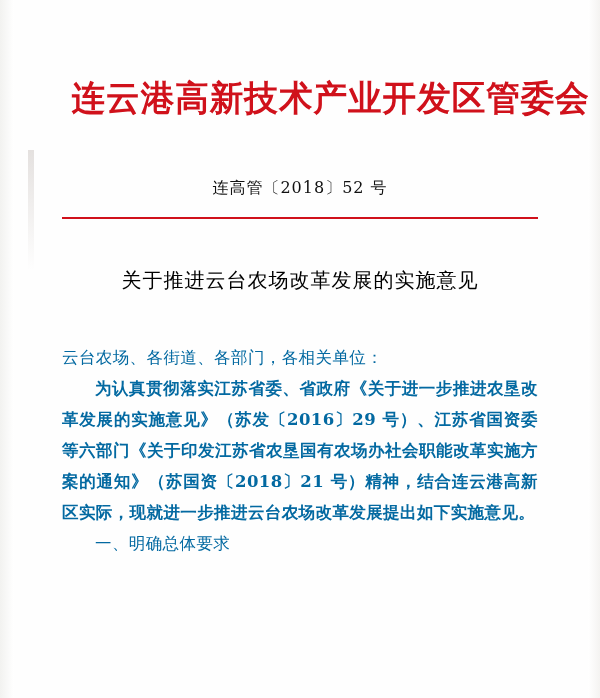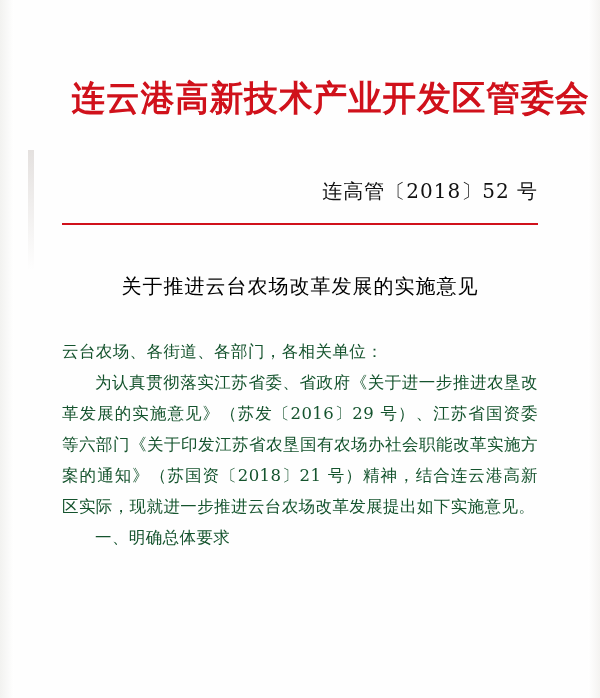--- a/index.html
+++ b/index.html
@@ -49,22 +49,22 @@
     font-family: "DejaVu Serif", "Liberation Serif", serif;
     font-weight: bold;
     font-size: 35px;
     letter-spacing: 1px;
     line-height: 1.25;
     white-space: nowrap;
     transform: scaleX(0.96);
   }
 
   .docnumber {
-    text-align: right;
-    font-size: 20px;
+    text-align: center;
+    font-size: 16px;
     letter-spacing: 1px;
     margin-top: 58px;
     color: #111;
   }
 
   .red-rule {
     margin-top: 18px;
     height: 2px;
     background: #d0111b;
     width: 100%;
@@ -73,29 +73,29 @@
   .doc-title {
     text-align: center;
     font-size: 20px;
     font-weight: normal;
     letter-spacing: 1px;
     margin-top: 48px;
     color: #000;
   }
 
   .body-text {
-    margin-top: 36px;
+    margin-top: 48px;
     font-size: 16.5px;
     line-height: 31px;
     letter-spacing: 0.4px;
     text-align: justify;
-    color: #14532d;
+    color: #0369a1;
   }
   .p-noindent { text-indent: 0; }
-  .p-indent { text-indent: 2em; }
+  .p-indent { text-indent: 2em; font-weight: bold; }
   .p-heading {
     text-indent: 2em;
     font-weight: normal;
   }
   .body-text p {
     margin: 0;
   }
   .smudge-left {
     position: absolute;
     left: 28px;

